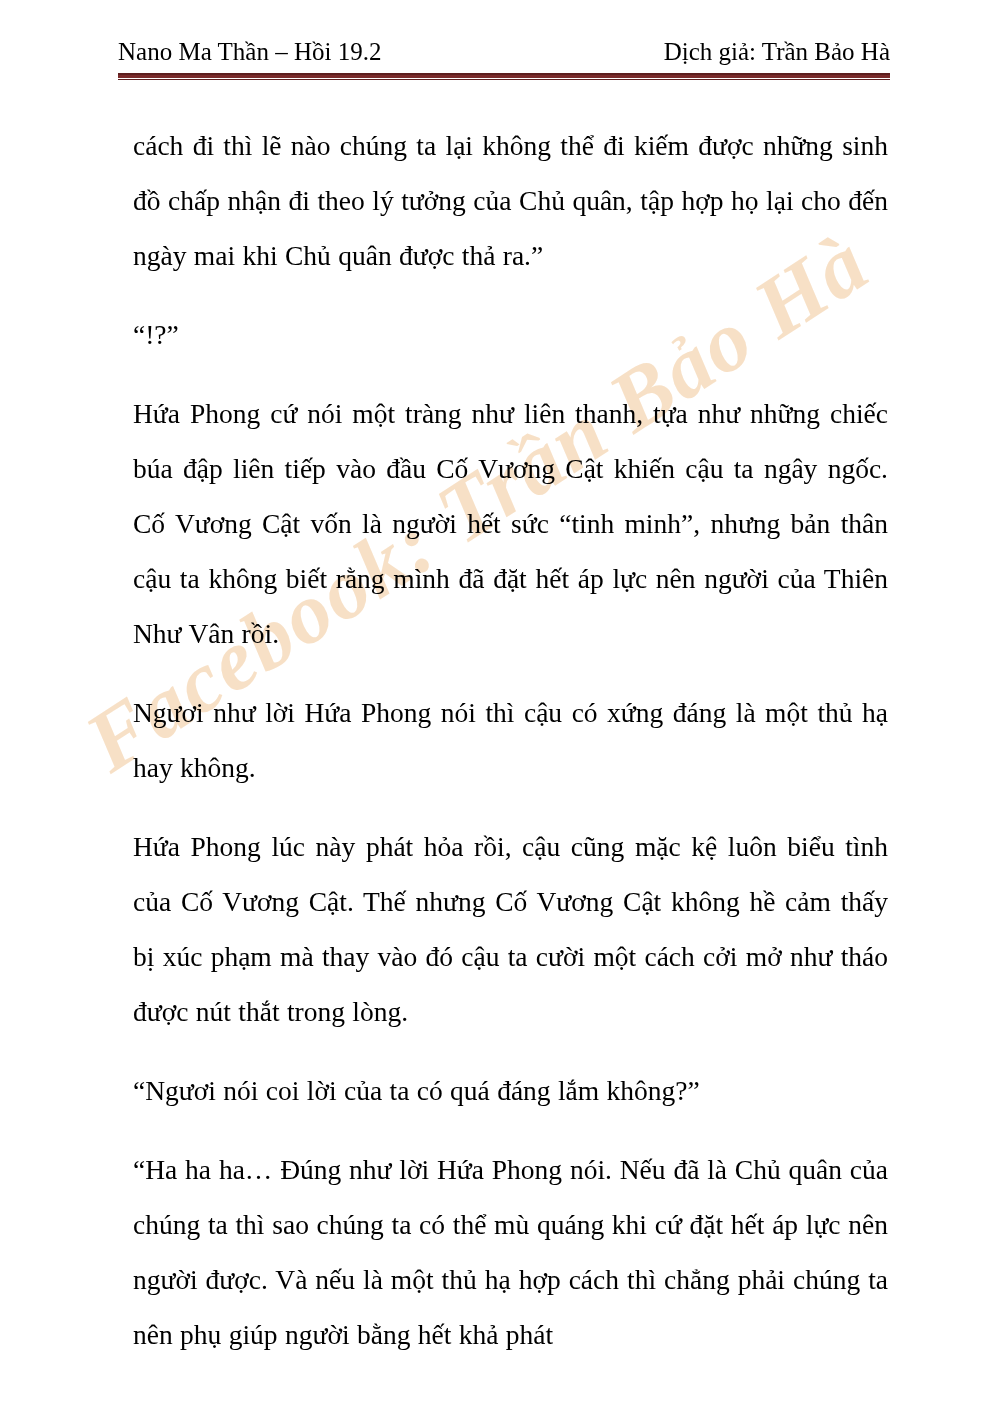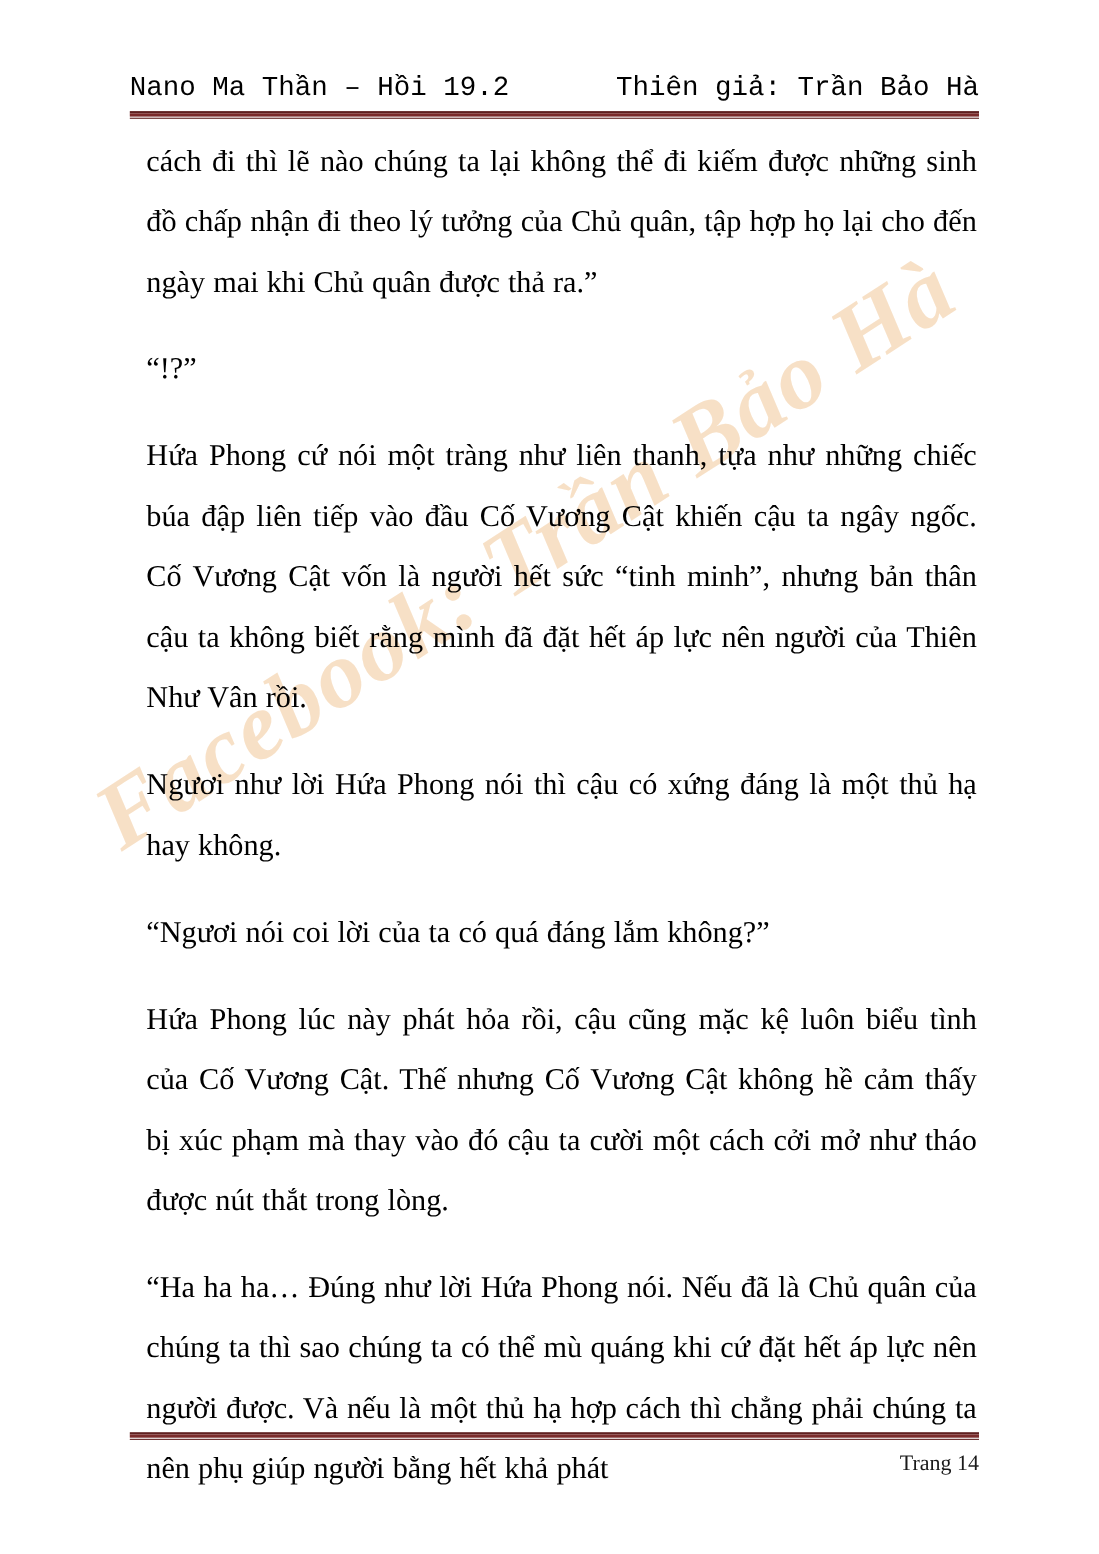--- a/index.html
+++ b/index.html
@@ -47,24 +47,23 @@
     letter-spacing: 2px;
     white-space: nowrap;
     color: #f7dfc4;
     opacity: 0.95;
   }
 
   
   .doc-header {
     position: absolute;
     left: 118px;
-    top: 64px;
+    top: 36px;
     width: 772px;
     z-index: 3;
-    font-family: Liberation Mono, monospace;
   }
   .doc-header-row {
     display: flex;
     justify-content: space-between;
     align-items: baseline;
     font-size: 25px;
     line-height: 1.25;
     white-space: nowrap;
   }
   .header-left { text-align: left; }
@@ -124,37 +123,31 @@
 
 <div class="page">
 
   <div class="watermark-layer">
     <div class="watermark-text">Facebook: Trần Bảo Hà</div>
   </div>
 
   <div class="doc-header">
     <div class="doc-header-row">
       <div class="header-left">Nano Ma Thần – Hồi 19.2</div>
-      <div class="header-right">Thiên giả: Trần Bảo Hà</div>
+      <div class="header-right">Dịch giả: Trần Bảo Hà</div>
     </div>
     <div class="rule-double">
       <span class="rule-fill"></span>
     </div>
   </div>
 
   <div class="doc-body">
     <p class="para">cách đi thì lẽ nào chúng ta lại không thể đi kiếm được những sinh đồ chấp nhận đi theo lý tưởng của Chủ quân, tập hợp họ lại cho đến ngày mai khi Chủ quân được thả ra.”</p>
     <p class="para short">“!?”</p>
     <p class="para">Hứa Phong cứ nói một tràng như liên thanh, tựa như những chiếc búa đập liên tiếp vào đầu Cố Vương Cật khiến cậu ta ngây ngốc. Cố Vương Cật vốn là người hết sức “tinh minh”, nhưng bản thân cậu ta không biết rằng mình đã đặt hết áp lực nên người của Thiên Như Vân rồi.</p>
     <p class="para">Ngươi như lời Hứa Phong nói thì cậu có xứng đáng là một thủ hạ hay không.</p>
+    <p class="para">Hứa Phong lúc này phát hỏa rồi, cậu cũng mặc kệ luôn biểu tình của Cố Vương Cật. Thế nhưng Cố Vương Cật không hề cảm thấy bị xúc phạm mà thay vào đó cậu ta cười một cách cởi mở như tháo được nút thắt trong lòng.</p>
     <p class="para short">“Ngươi nói coi lời của ta có quá đáng lắm không?”</p>
-    <p class="para">Hứa Phong lúc này phát hỏa rồi, cậu cũng mặc kệ luôn biểu tình của Cố Vương Cật. Thế nhưng Cố Vương Cật không hề cảm thấy bị xúc phạm mà thay vào đó cậu ta cười một cách cởi mở như tháo được nút thắt trong lòng.</p>
     <p class="para last">“Ha ha ha… Đúng như lời Hứa Phong nói. Nếu đã là Chủ quân của chúng ta thì sao chúng ta có thể mù quáng khi cứ đặt hết áp lực nên người được. Và nếu là một thủ hạ hợp cách thì chẳng phải chúng ta nên phụ giúp người bằng hết khả phát</p>
   </div>
 
-  <div class="doc-footer">
-    <div class="rule-double">
-      <span class="rule-fill"></span>
-    </div>
-    <div class="footer-text">Trang 14</div>
-  </div>
 
 </div>
 
 </body></html>

